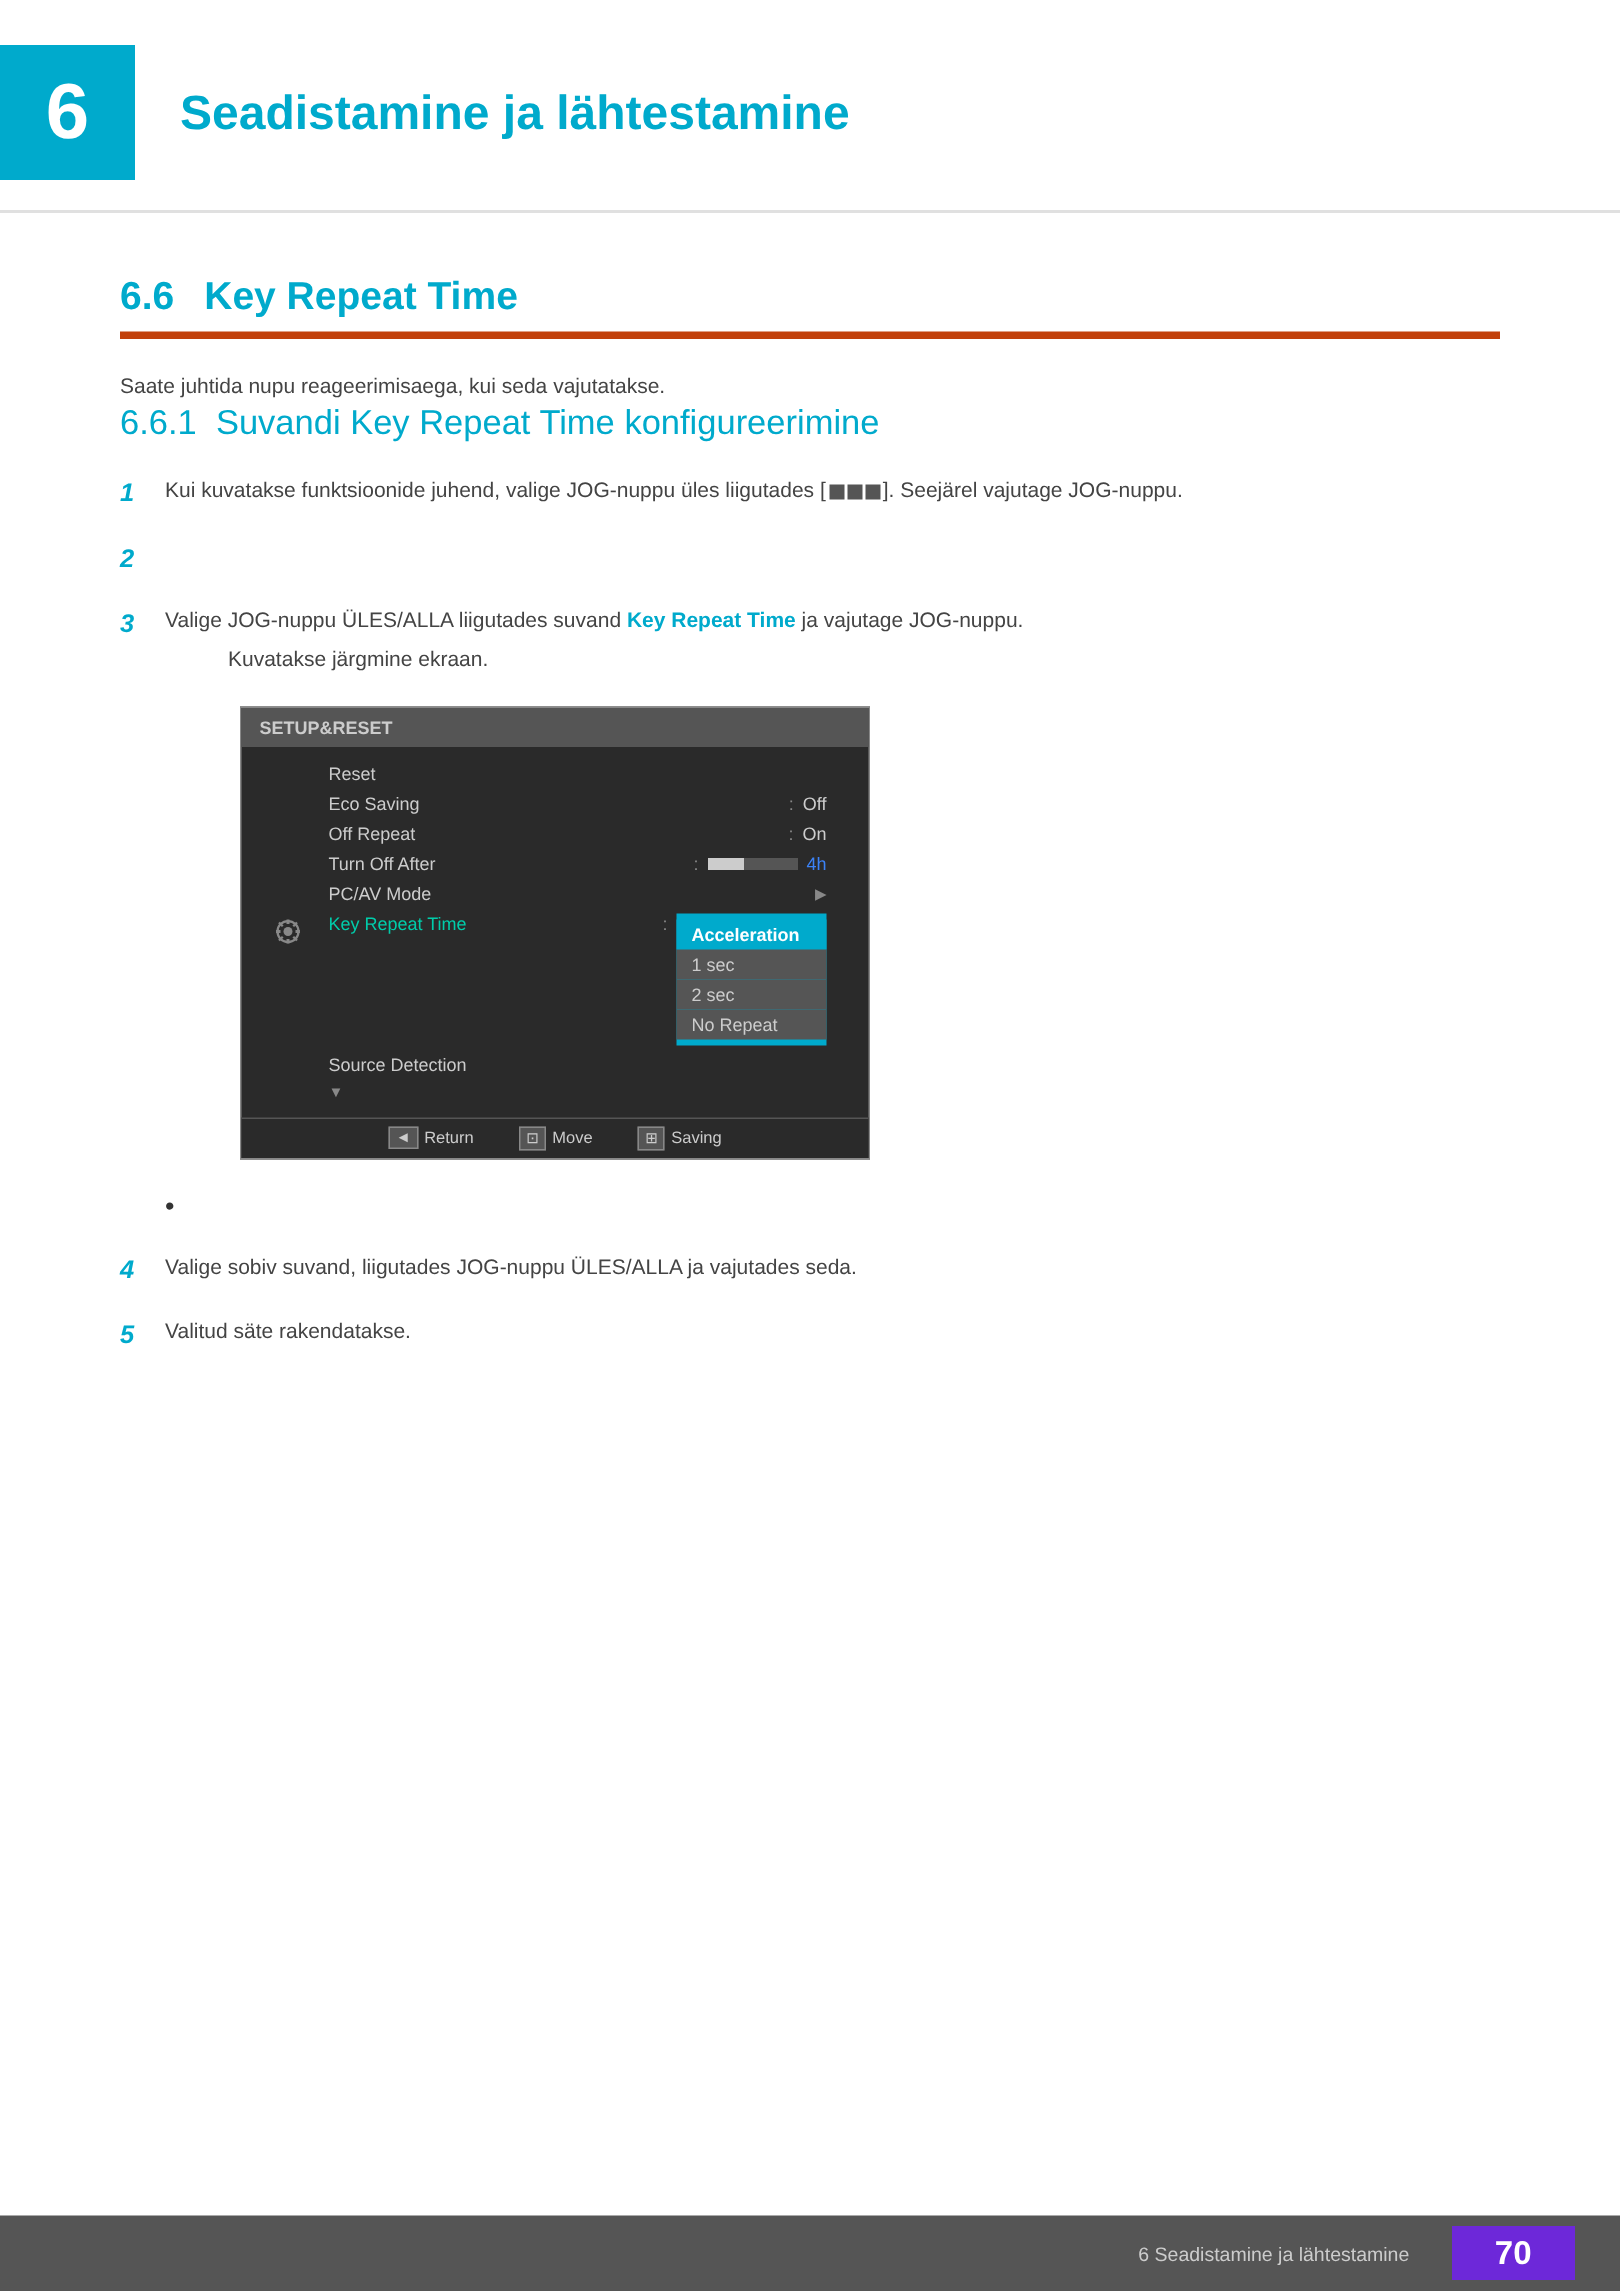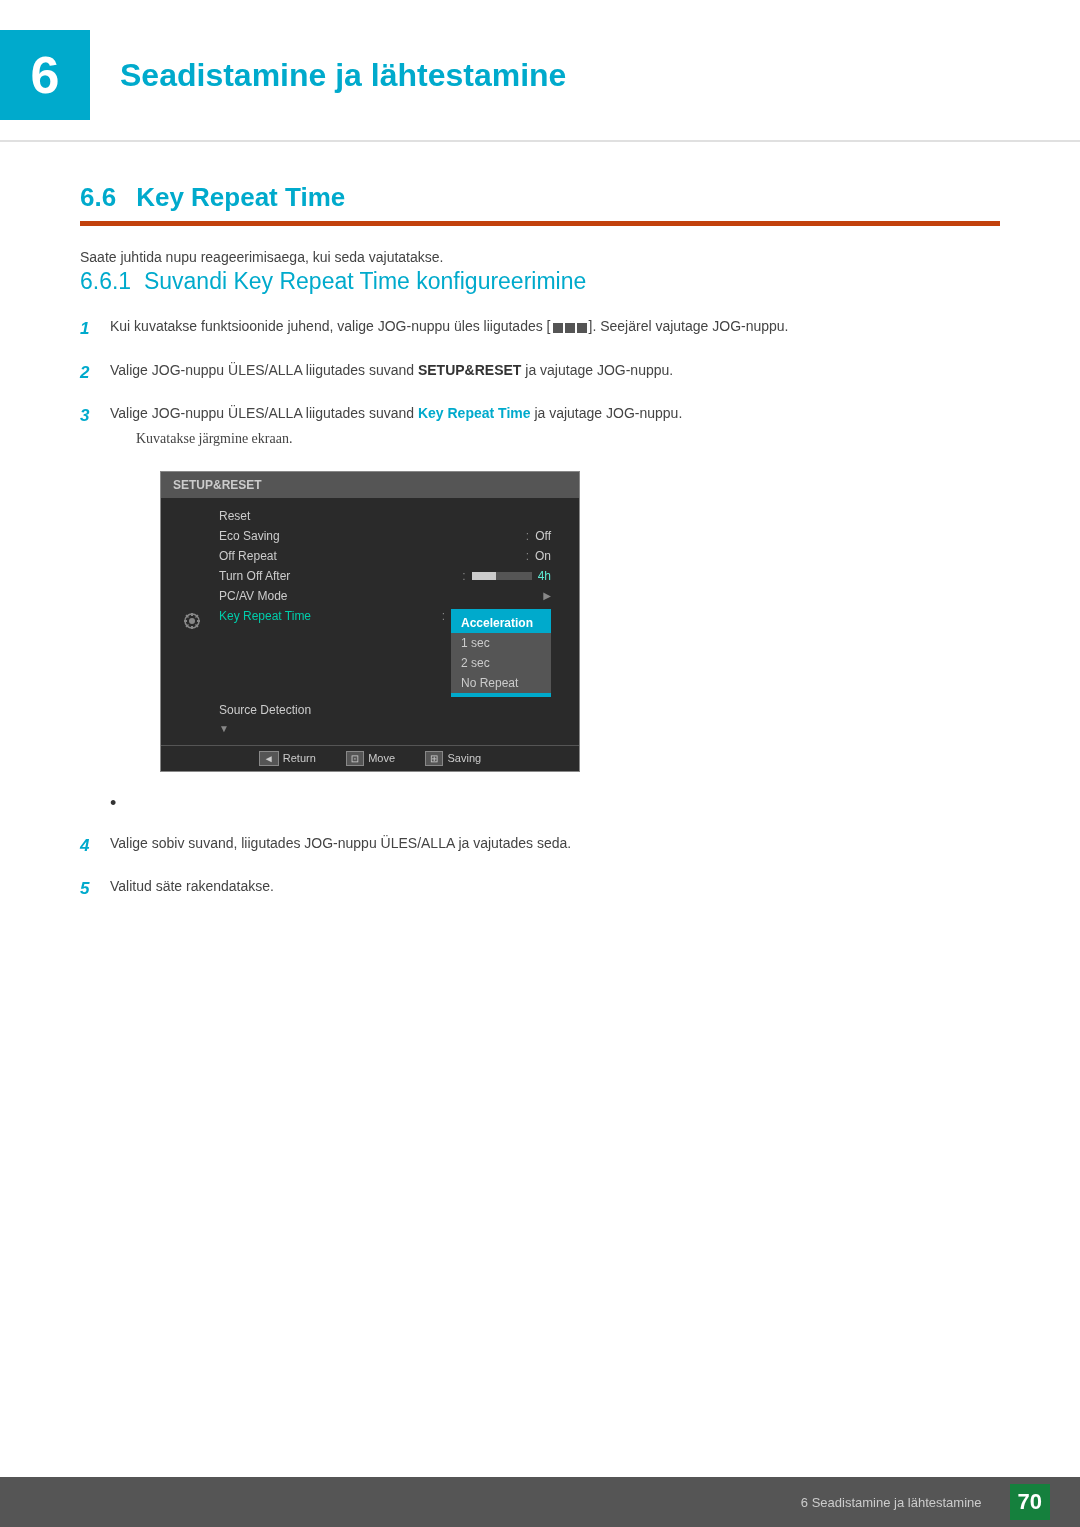--- a/index.html
+++ b/index.html
@@ -138,25 +138,24 @@
       vertical-align: middle;
     }
     .jog-icon span {
       display: inline-block;
       width: 10px;
       height: 10px;
       background: #555;
     }
 
     .step-sub {
-      margin-left: 26px;
+      margin-left: 42px;
       margin-top: 4px;
       font-size: 14px;
       color: #444;
-      font-family: Liberation Serif, serif;
     }
 
     
     .menu-container {
       margin: 20px 0 20px 80px;
       border: 1px solid #888;
       background: #2a2a2a;
       width: 420px;
       font-size: 12px;
     }
@@ -229,21 +228,21 @@
 
     .slider-bar-fill {
       position: absolute;
       left: 0; top: 0;
       height: 100%;
       background: #ccc;
       width: 40%;
     }
 
     .slider-bar-value {
-      color: #5eead4;
+      color: #3b82f6;
       font-size: 12px;
     }
 
     
     .dropdown-popup {
       background: #00aacc;
       padding: 4px 0;
       min-width: 100px;
     }
 
@@ -332,25 +331,25 @@
       padding-right: 30px;
       gap: 28px;
     }
 
     .footer-chapter-text {
       color: #ccc;
       font-size: 13px;
     }
 
     .footer-page-num {
-      background: #15803d;
+      background: #6d28d9;
       color: #fff;
       font-size: 22px;
       font-weight: bold;
-      padding: 5px 8px;
+      padding: 5px 29px;
     }
   </style>
 </head>
 <body>
 
 <div class="chapter-header">
   <div class="chapter-number-box">
     <span>6</span>
   </div>
   <div class="chapter-title">Seadistamine ja lähtestamine</div>
@@ -376,23 +375,20 @@
         Kui kuvatakse funktsioonide juhend, valige JOG-nuppu üles liigutades [<span class="jog-icon">
             <span></span>
             <span></span>
             <span></span>
           </span>]. Seejärel vajutage JOG-nuppu.
       </div>
     </div>
 
     <div class="step">
       <span class="step-num">2</span>
-      <div class="step-content">
-        Valige JOG-nuppu ÜLES/ALLA liigutades suvand <strong>SETUP&amp;RESET</strong> ja vajutage JOG-nuppu.
-      </div>
     </div>
 
     <div class="step">
       <span class="step-num">3</span>
       <div class="step-content">
         Valige JOG-nuppu ÜLES/ALLA liigutades suvand <strong class="key-repeat-time">Key Repeat Time</strong> ja vajutage JOG-nuppu.
         <div class="step-sub">Kuvatakse järgmine ekraan.</div>
       </div>
     </div>
 

